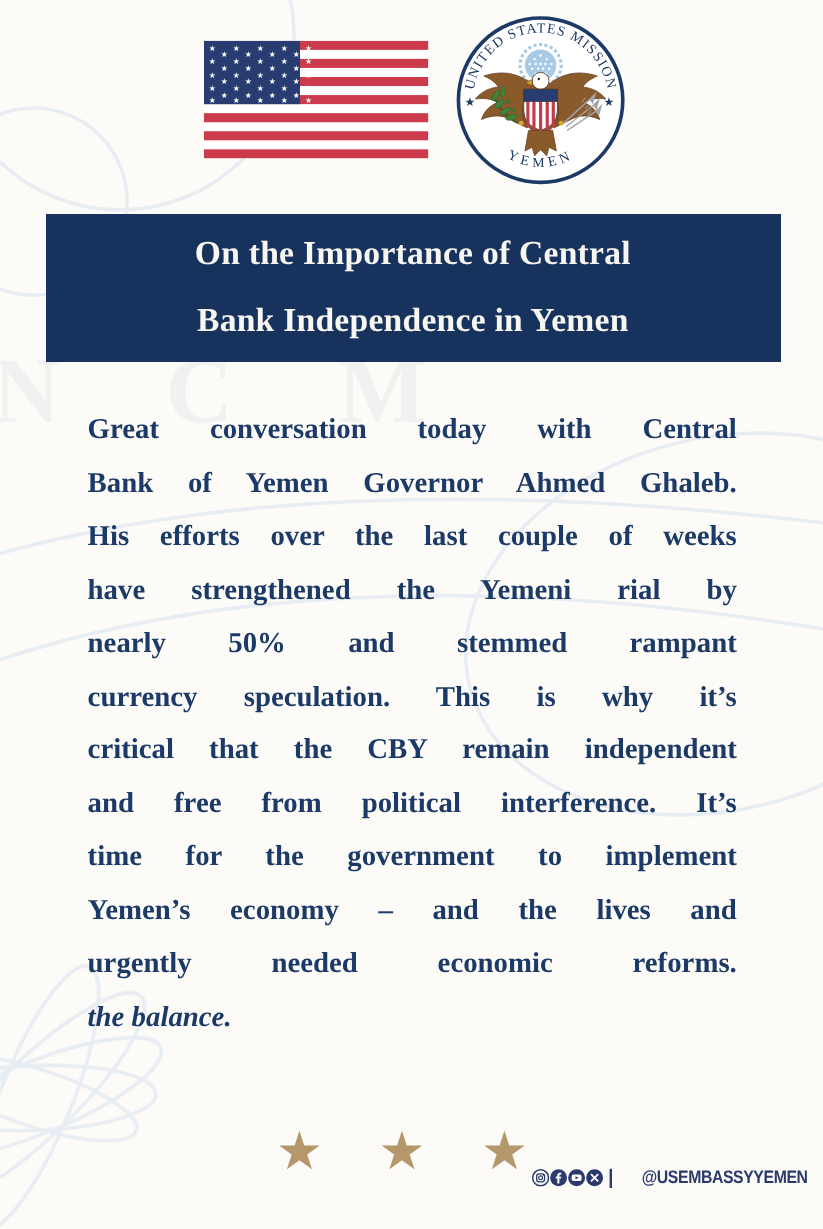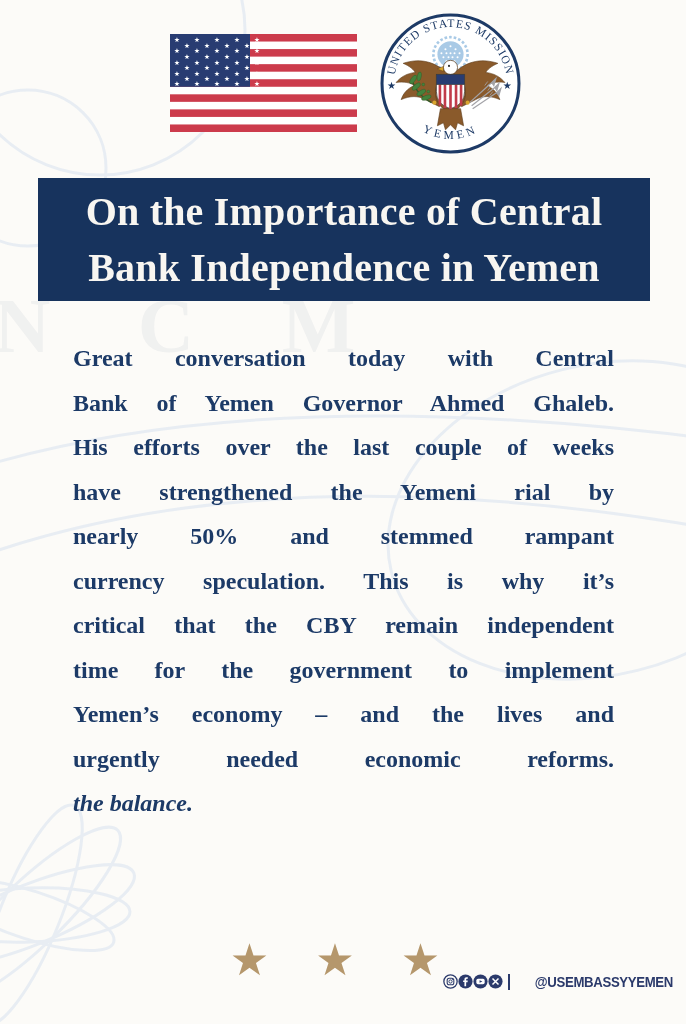--- a/index.html
+++ b/index.html
@@ -12,21 +12,21 @@
   .poster{position:relative;width:686px;height:1024px;background:var(--bg);overflow:hidden;}
   .watermark{position:absolute;inset:0;pointer-events:none;}
   .wm-letters{font-family:"Liberation Serif",serif;font-weight:bold;opacity:.05;fill:var(--text-navy);}
 
   .flag{position:absolute;left:170px;top:34px;width:187px;height:98px;}
   .seal{position:absolute;left:379px;top:12px;width:143px;height:143px;}
 
   .banner{position:absolute;left:38px;top:178px;width:612px;height:123px;background:var(--navy);
     display:flex;flex-direction:column;justify-content:center;align-items:center;}
   .banner .title-line{color:#f8f6f1;font-family:"Liberation Serif",serif;font-weight:bold;
-    font-size:40px;line-height:56px;text-align:center;letter-spacing:.2px;}
+    font-size:28px;line-height:56px;text-align:center;letter-spacing:.2px;}
 
   .body-text{position:absolute;left:73px;top:336px;width:541px;color:var(--text-navy);
     font-family:"Liberation Serif",serif;font-weight:bold;font-size:24px;line-height:44.5px;}
   .body-line{text-align:justify;text-align-last:justify;white-space:normal;}
   .body-line:last-child{text-align-last:left;font-style:italic;}
 
   .stars-row{position:absolute;left:0;top:932px;width:686px;text-align:center;
     color:var(--gold);font-size:44px;letter-spacing:16px;line-height:56px;
     font-family:"DejaVu Sans",sans-serif;}
 
@@ -174,20 +174,21 @@
   </div>
 
   <div class="body-text">
       <div class="body-line">Great conversation today with Central</div>
       <div class="body-line">Bank of Yemen Governor Ahmed Ghaleb.</div>
       <div class="body-line">His efforts over the last couple of weeks</div>
       <div class="body-line">have strengthened the Yemeni rial by</div>
       <div class="body-line">nearly 50% and stemmed rampant</div>
       <div class="body-line">currency speculation. This is why it’s</div>
       <div class="body-line">critical that the CBY remain independent</div>
+      <div class="body-line">and free from political interference. It’s</div>
       <div class="body-line">time for the government to implement</div>
       <div class="body-line">Yemen’s economy – and the lives and</div>
       <div class="body-line">urgently needed economic reforms.</div>
       <div class="body-line">the balance.</div>
     </div>
 
   <div class="stars-row">★ ★ ★</div>
 
   <div class="footer">
     <svg class="icon" viewBox="0 0 14 14">

